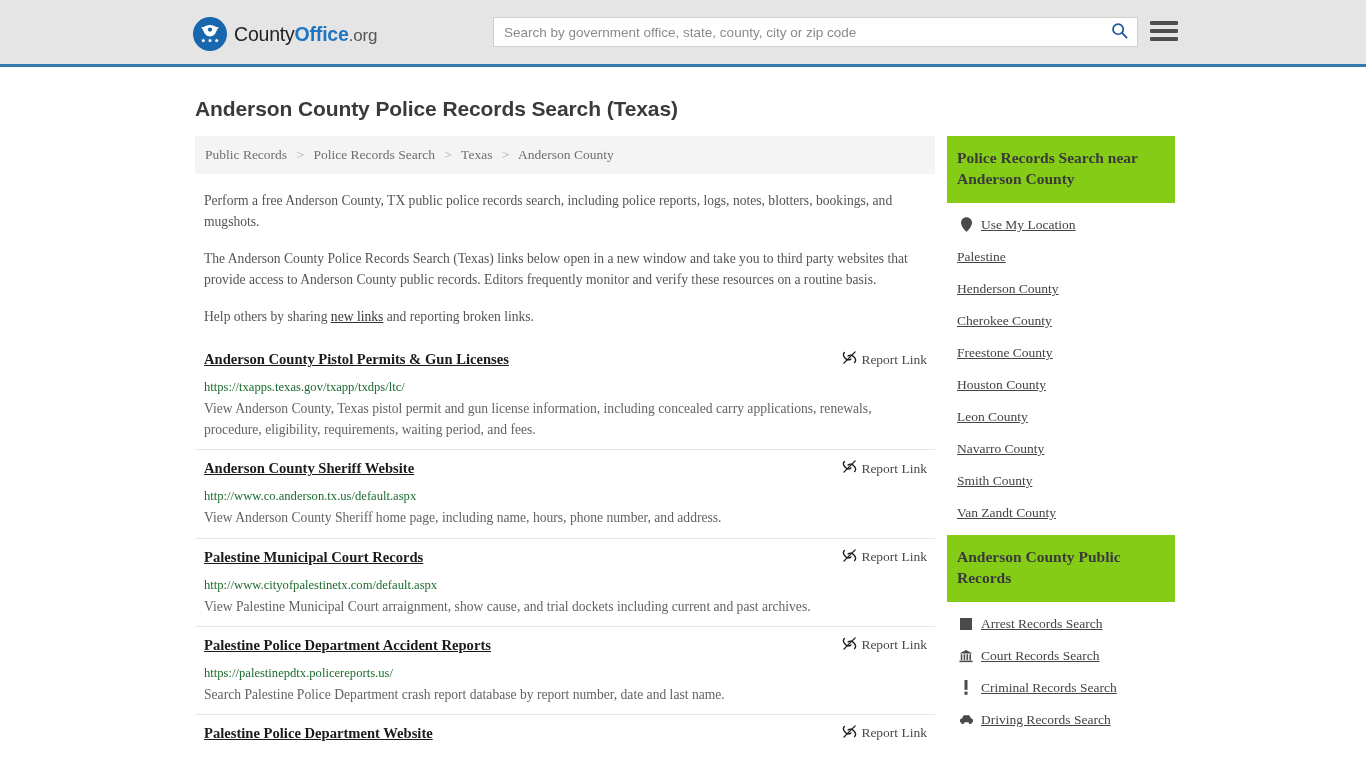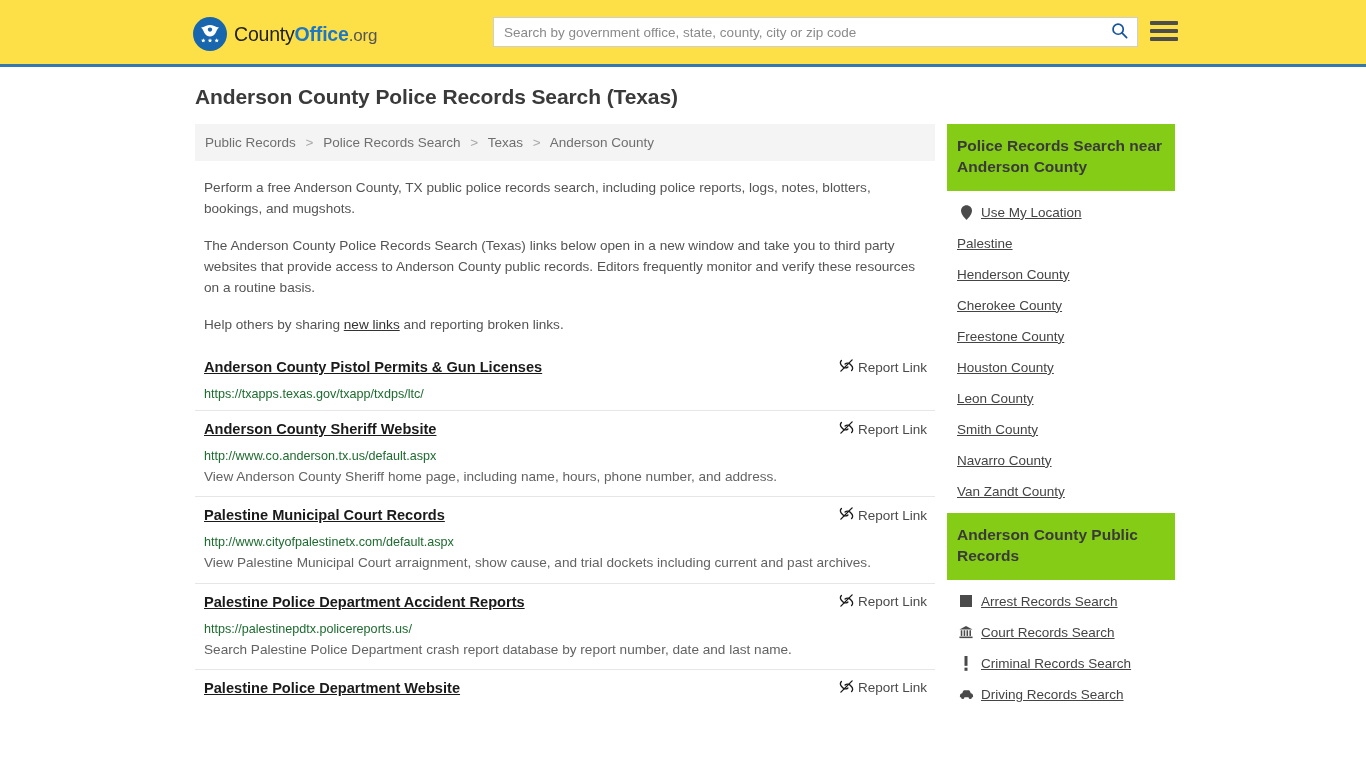--- a/index.html
+++ b/index.html
@@ -9,21 +9,21 @@
     overflow: hidden;
     background: #ffffff;
     font-family: "Liberation Sans", sans-serif;
     color: #333333;
   }
 
   
   .site-header {
     position: relative;
     height: 67px;
-    background: #fde047;
+    background: #e5e5e5;
     border-bottom: 3px solid #3578ab;
     display: flex;
     align-items: center;
   }
   .logo-wrap {
     position: absolute;
     left: 193px; top: 17px;
     display: flex; align-items: center;
     text-decoration: none;
   }
@@ -81,35 +81,36 @@
     padding: 2px 0;
   }
   .hamburger span {
     display: block; height: 4px; width: 100%;
     background: #4d4d4d; border-radius: 1px;
   }
 
   
   .page {
     width: 1366px;
-    padding: 0 195px;
+    padding: 12px 195px;
     position: relative;
   }
   .page-title {
     margin: 0;
     padding-top: 18px;
     font-size: 21px;
     font-weight: bold;
     color: #3a3a3a;
     letter-spacing: -0.1px;
   }
   .columns {
     display: flex;
     align-items: flex-start;
     margin-top: 15px;
+    font-family: Liberation Serif, serif;
   }
   .main-col { width: 740px; flex: none; }
   .side-col {
     width: 228px; flex: none;
     margin-left: 12px;
   }
 
   
   .breadcrumb {
     background: #f4f4f4;
@@ -273,20 +274,21 @@
                 <svg width="15" height="15" viewBox="0 0 20 20" aria-hidden="true">
                   <path d="M3.2 3.2 C1.4 5 1.4 7.9 3.2 9.7 L5.4 11.9 C7.2 13.7 10.1 13.7 11.9 11.9" fill="none" stroke="#1a1a1a" stroke-width="1.8" stroke-linecap="round"></path>
                   <path d="M16.8 16.8 C18.6 15 18.6 12.1 16.8 10.3 L14.6 8.1 C12.8 6.3 9.9 6.3 8.1 8.1" fill="none" stroke="#1a1a1a" stroke-width="1.8" stroke-linecap="round"></path>
                   <line x1="2.5" y1="17.5" x2="17.5" y2="2.5" stroke="#1a1a1a" stroke-width="1.8" stroke-linecap="round"></line>
                 </svg>
               </span>
               <span>Report Link</span>
             </span>
           </div>
           <a class="result-url" href="#">https://txapps.texas.gov/txapp/txdps/ltc/</a>
+          <p class="result-desc">View Anderson County, Texas pistol permit and gun license information, including concealed carry applications, renewals, procedure, eligibility, requirements, waiting period, and fees.</p>
         </div>
 
         <div class="result">
           <div class="result-head">
             <a class="result-title" href="#">Anderson County Sheriff Website</a>
             <span class="report-link">
               <span>
                 <svg width="15" height="15" viewBox="0 0 20 20" aria-hidden="true">
                   <path d="M3.2 3.2 C1.4 5 1.4 7.9 3.2 9.7 L5.4 11.9 C7.2 13.7 10.1 13.7 11.9 11.9" fill="none" stroke="#1a1a1a" stroke-width="1.8" stroke-linecap="round"></path>
                   <path d="M16.8 16.8 C18.6 15 18.6 12.1 16.8 10.3 L14.6 8.1 C12.8 6.3 9.9 6.3 8.1 8.1" fill="none" stroke="#1a1a1a" stroke-width="1.8" stroke-linecap="round"></path>
@@ -380,24 +382,24 @@
           <li class="side-item no-icon">
             <a href="#">Freestone County</a>
           </li>
           <li class="side-item no-icon">
             <a href="#">Houston County</a>
           </li>
           <li class="side-item no-icon">
             <a href="#">Leon County</a>
           </li>
           <li class="side-item no-icon">
+            <a href="#">Navarro County</a>
+          </li>
+          <li class="side-item no-icon">
             <a href="#">Smith County</a>
-          </li>
-          <li class="side-item no-icon">
-            <a href="#">Navarro County</a>
           </li>
           <li class="side-item no-icon">
             <a href="#">Van Zandt County</a>
           </li>
         </ul>
       </div>
 
       <div class="side-box">
         <div class="side-head">Anderson County Public Records</div>
         <ul class="side-list">

